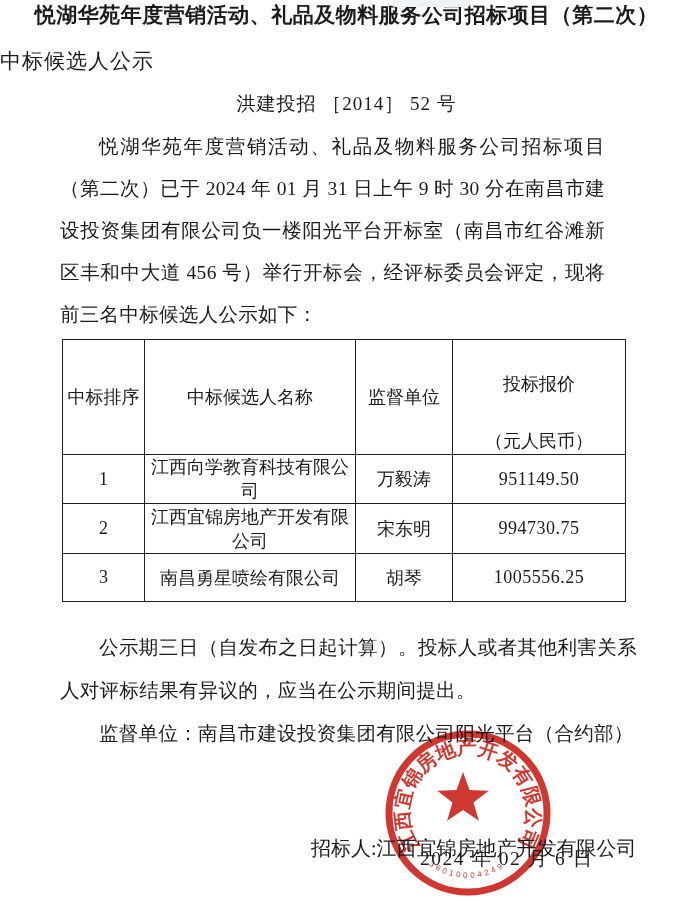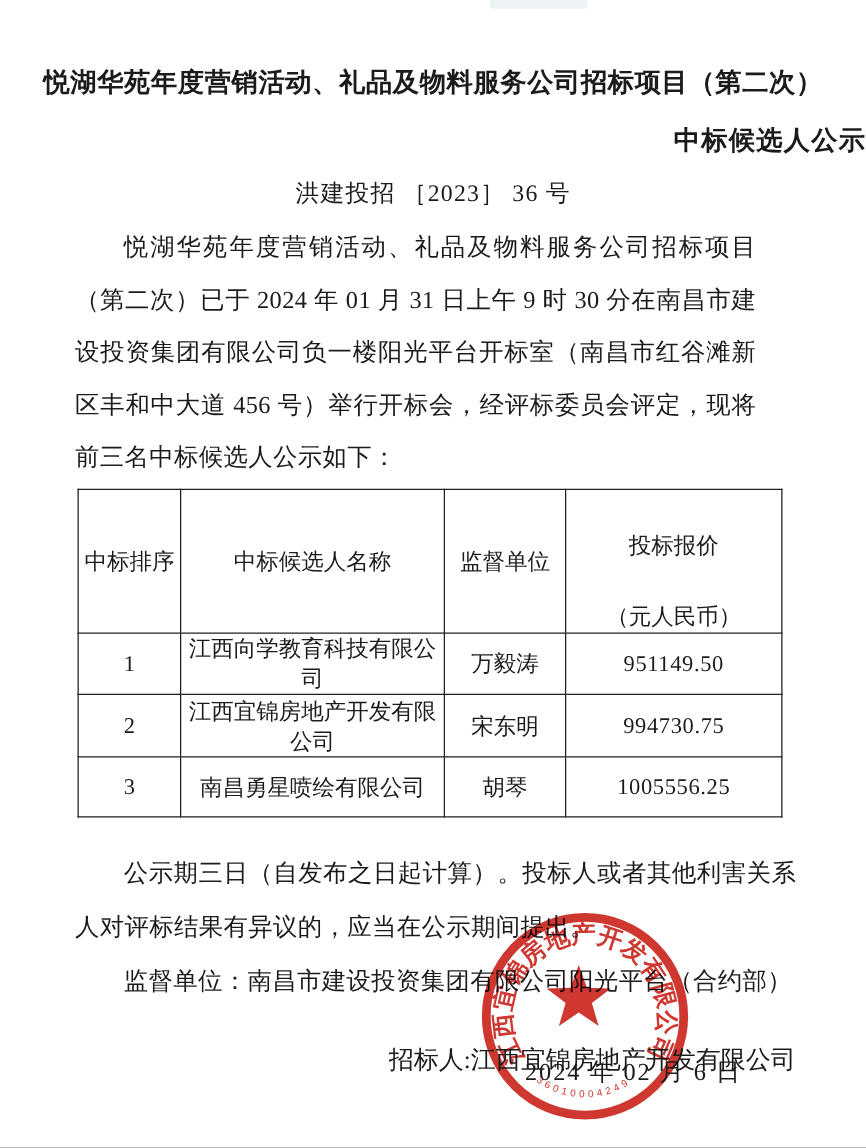--- a/index.html
+++ b/index.html
@@ -11,30 +11,29 @@
     background:#ffffff;
     color:#1b1b1b;
     font-family:"Liberation Serif","DejaVu Serif",serif;
     overflow:hidden;
   }
   .scan-artifact {
     position:absolute; top:0; left:392px; width:78px; height:7px;
     background:#eef4f5; border-radius:0 0 3px 3px;
   }
   .title-line1 {
-    padding-top:52px;
     text-align:center;
     font-family:"Liberation Sans","DejaVu Sans",sans-serif;
     font-weight:bold; font-size:21px; line-height:30px;
     letter-spacing:0.5px;
   }
   .title-line2 {
-    margin-top:16px; text-align:right;
+    margin-top:16px; text-align:left;
     font-family:"Liberation Sans","DejaVu Sans",sans-serif;
-    font-weight:bold; font-size:21px; line-height:30px;
+    font-weight:normal; font-size:21px; line-height:30px;
     letter-spacing:1px;
   }
   .doc-number {
     margin-top:14px; text-align:center;
     font-size:19px; line-height:28px; font-weight:500;
     letter-spacing:1px;
   }
   .body-para {
     margin:8px 88px 0 60px;
     font-size:19.5px; line-height:42px;
@@ -91,21 +90,21 @@
 </style>
 </head>
 <body>
 
 <div class="page">
 
   <div class="scan-artifact"></div>
 
   <div class="title-line1">悦湖华苑年度营销活动、礼品及物料服务公司招标项目（第二次）</div>
   <div class="title-line2">中标候选人公示</div>
-  <div class="doc-number">洪建投招 ［2023］ 36 号</div>
+  <div class="doc-number">洪建投招 ［2014］ 52 号</div>
 
   <p class="body-para">悦湖华苑年度营销活动、礼品及物料服务公司招标项目（第二次）已于 2024 年 01 月 31 日上午 9 时 30 分在南昌市建设投资集团有限公司负一楼阳光平台开标室（南昌市红谷滩新区丰和中大道 456 号）举行开标会，经评标委员会评定，现将前三名中标候选人公示如下：</p>
 
   <table class="bid-table">
     <colgroup>
         <col class="c1">
         <col class="c2">
         <col class="c3">
         <col class="c4">
       </colgroup>

